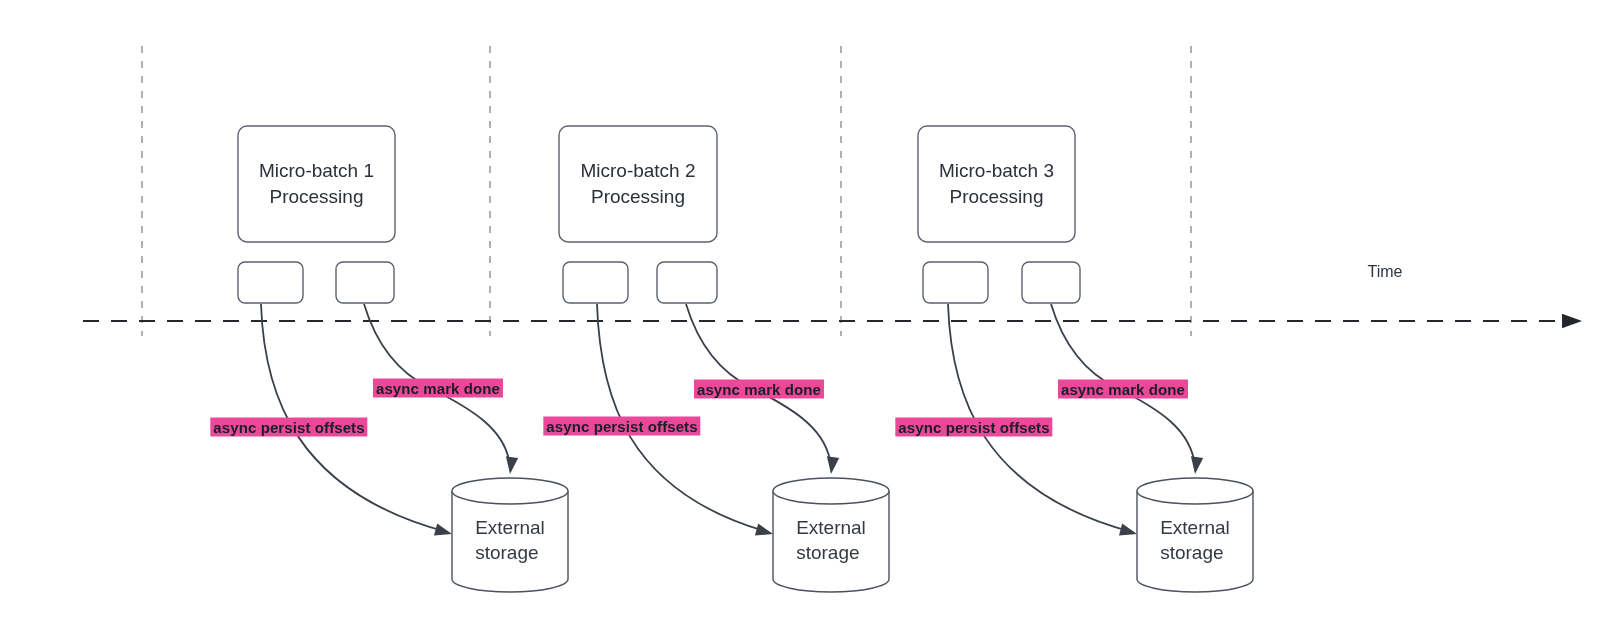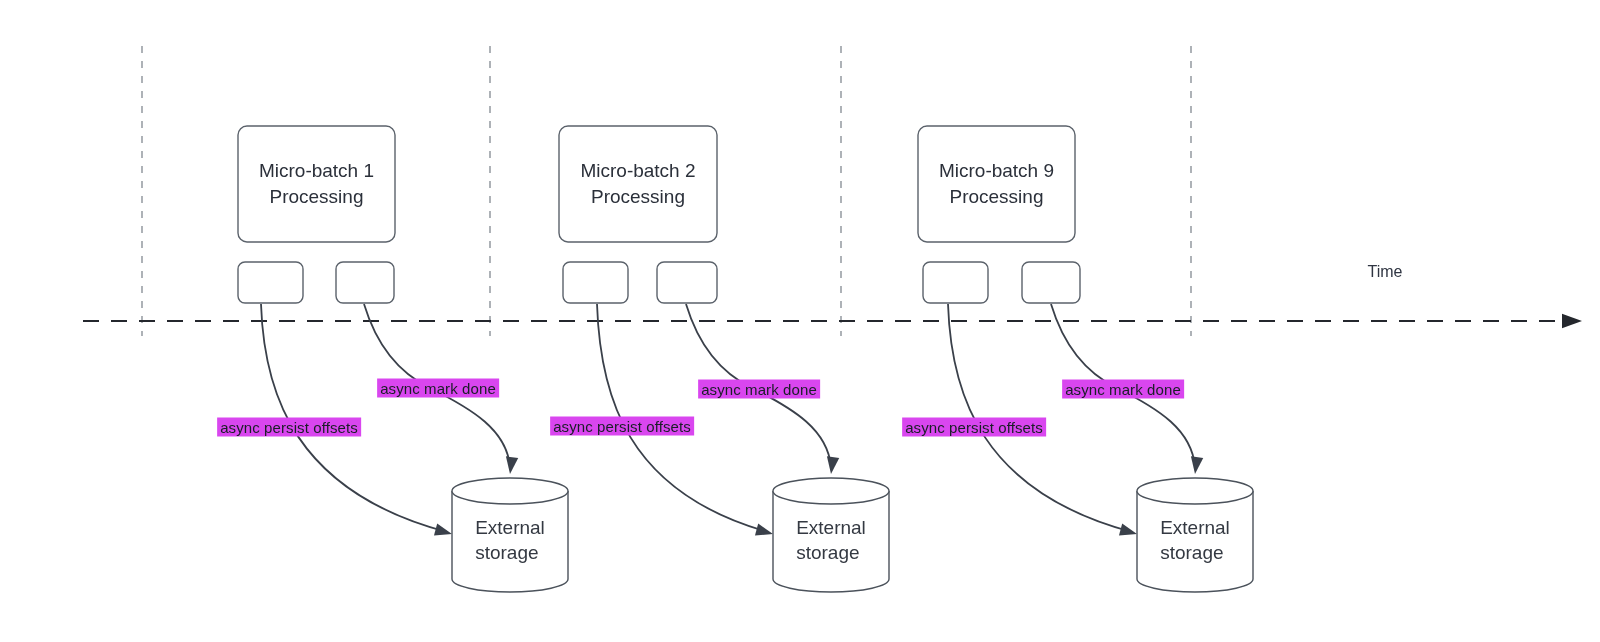--- a/index.html
+++ b/index.html
@@ -32,23 +32,23 @@
     text-align: left;
     font-size: 19px;
     line-height: 1.32;
     color: #343942;
   }
   .arrow-label {
     position: absolute;
     transform: translate(-50%, -50%);
     white-space: nowrap;
     font-size: 15px;
-    font-weight: normal;
+    font-weight: bold;
     color: #1a1e27;
-    background: #d946ef;
+    background: #ec4899;
     padding: 1px 3px;
     letter-spacing: 0.1px;
   }
   .time-label {
     position: absolute;
     transform: translate(-50%, -50%);
     white-space: nowrap;
     font-size: 16px;
     color: #2f3542;
   }
@@ -118,21 +118,21 @@
     </div>
   </div>
   <div class="box-label" style="left:559px; top:126px; width:158px; height:116px;">
     <div class="lines">
       <div>Micro-batch 2</div>
       <div>Processing</div>
     </div>
   </div>
   <div class="box-label" style="left:918px; top:126px; width:157px; height:116px;">
     <div class="lines">
-      <div>Micro-batch 9</div>
+      <div>Micro-batch 3</div>
       <div>Processing</div>
     </div>
   </div>
 
   <div class="arrow-label" style="left:289px; top:427px;">async persist offsets</div>
   <div class="arrow-label" style="left:438px; top:388px;">async mark done</div>
   <div class="arrow-label" style="left:622px; top:426px;">async persist offsets</div>
   <div class="arrow-label" style="left:759px; top:389px;">async mark done</div>
   <div class="arrow-label" style="left:974px; top:427px;">async persist offsets</div>
   <div class="arrow-label" style="left:1123px; top:389px;">async mark done</div>

